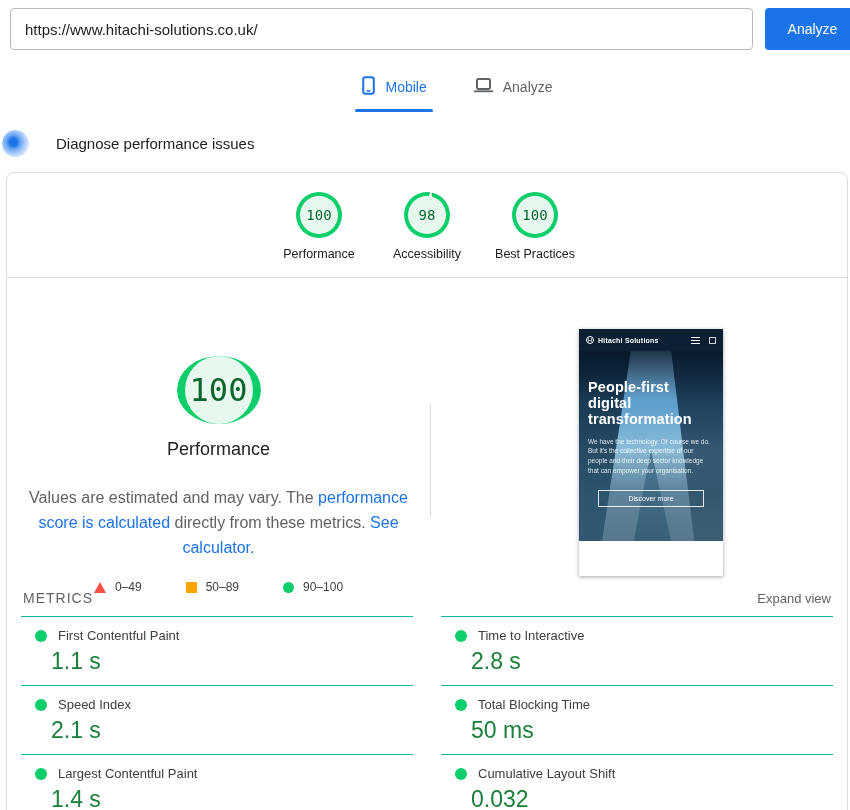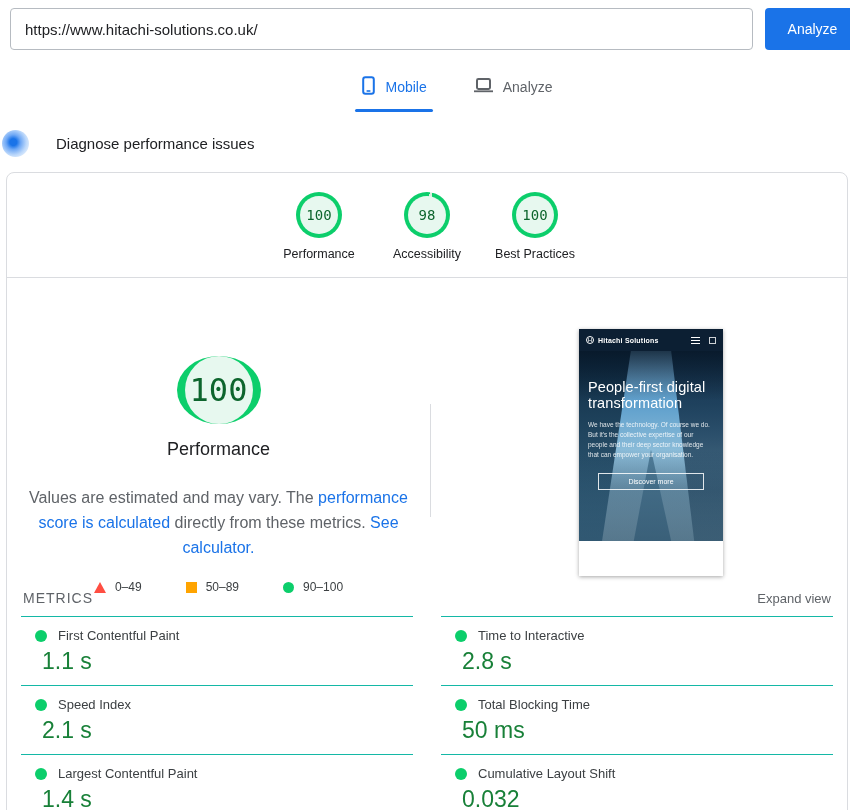--- a/index.html
+++ b/index.html
@@ -85,41 +85,41 @@
               clip-path:polygon(0 0, 36% 0, 16% 100%, 0 100%); }
   .bld-right { background:linear-gradient(180deg,#122f49,#24486188);
                clip-path:polygon(64% 0, 100% 0, 100% 100%, 80% 100%); }
   .bld-mid { background:#3d6a85; opacity:.75;
              clip-path:polygon(38% 100%, 50% 52%, 64% 100%); }
   .hero-shade-top { position:absolute; inset:0;
              background:linear-gradient(180deg, rgba(7,22,38,.8), rgba(7,22,38,0) 26%); }
   .hero-shade-bottom { position:absolute; inset:0;
              background:linear-gradient(0deg, rgba(35,70,95,.5), rgba(35,70,95,0) 48%); }
   .hero-content { position:absolute; left:9px; right:9px; top:28px; color:#fff; }
-  .hero-headline { font-size:14.5px; font-weight:normal; line-height:1.12; letter-spacing:.1px; }
+  .hero-headline { font-size:14.5px; font-weight:bold; line-height:1.12; letter-spacing:.1px; }
   .hero-body { margin-top:9px; font-size:6.5px; line-height:1.5; opacity:.85;
                filter:blur(.3px); }
   .hero-cta { margin:14px auto 0; width:106px; padding:4px 0; text-align:center;
               border:1px solid rgba(255,255,255,.85); font-size:7px; color:#fff; cursor:pointer; }
   .thumb-footer { height:35px; background:#fff; padding:5px 9px 0; }
   .caption1 { font-size:11px; font-weight:bold; color:#1a1a1a; line-height:1.25; }
   .caption2 { font-size:11px; font-weight:bold; color:#e60027; line-height:1.25; }
 
   
   .metrics { padding:0 14px; margin-top:6px; }
   .metrics-head { display:flex; justify-content:space-between; align-items:center;
                   padding:0 2px 10px 2px; }
   .metrics-title { font-size:14px; letter-spacing:1px; color:#5f6368; }
   .expand-view { font-size:13px; color:#5f6368; cursor:pointer; }
   .metric-grid { display:grid; grid-template-columns:1fr 1fr; column-gap:28px; }
   .metric { border-top:1px solid #14b8a6; padding:11px 0 10px 14px; }
   .metric-label-row { display:flex; align-items:center; gap:11px; }
   .metric-dot { width:12px; height:12px; border-radius:50%; background:#0cce6b; flex:0 0 auto; }
   .metric-label { font-size:13px; color:#3c4043; }
-  .metric-value { margin:5px 0 0 7px; font-size:23px; color:#188038; }
+  .metric-value { margin:5px 0 0 16px; font-size:23px; color:#188038; }
 </style>
 </head>
 <body>
 
 <div class="url-row">
   <input class="url-input" value="https://www.hitachi-solutions.co.uk/" style="">
   <button class="analyze-btn">Analyze</button>
 </div>
 
 <div class="tabs">

